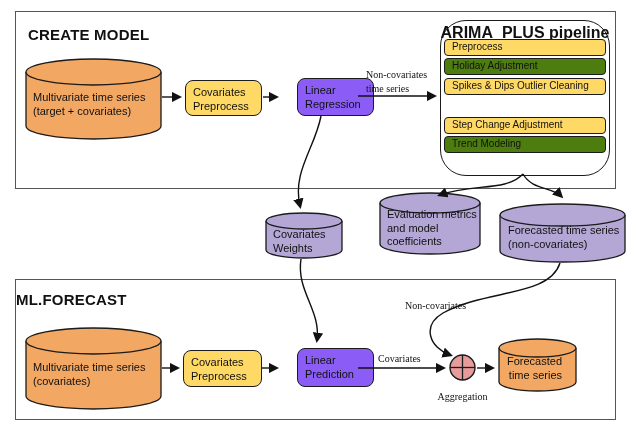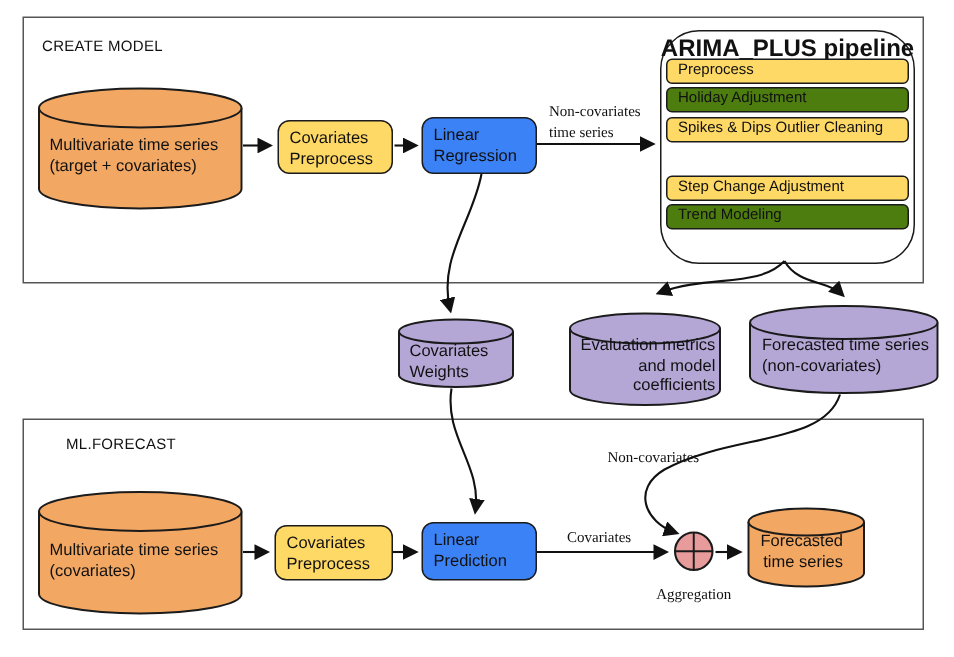--- a/index.html
+++ b/index.html
@@ -4,21 +4,21 @@
 <style>
   html,body{margin:0;padding:0;background:#ffffff;}
   #canvas{
     position:relative;width:636px;height:438px;background:#ffffff;overflow:hidden;
     font-family:"Liberation Sans","DejaVu Sans",sans-serif;color:#111;
   }
   .section{
     position:absolute;border:1.5px solid #565656;background:#ffffff;box-sizing:border-box;
   }
   .section-title{
-    position:absolute;font-size:10px;font-weight:normal;letter-spacing:.2px;white-space:pre-line;
+    position:absolute;font-size:15px;font-weight:bold;letter-spacing:.2px;white-space:pre-line;
   }
   .pipeline{
     position:absolute;left:440px;top:20px;width:170px;height:156px;
     border:1.4px solid #1b1b1b;border-radius:26px;background:#ffffff;box-sizing:border-box;
   }
   .pipeline-title{
     position:absolute;left:440px;top:24px;width:170px;text-align:center;
     font-size:16px;font-weight:bold;
   }
   .prow{
@@ -26,21 +26,21 @@
     border:1.2px solid #1b1b1b;border-radius:4px;box-sizing:border-box;
     font-size:10px;line-height:14.5px;padding-left:7px;white-space:nowrap;overflow:hidden;
   }
   .prow.yellow{background:#FFD966;}
   .prow.blue{background:#4d7c0f;}
   .pbox{
     position:absolute;border:1.3px solid #1b1b1b;border-radius:8px;box-sizing:border-box;
     font-size:11px;line-height:14px;padding:4px 4px 0 7px;white-space:pre-line;
   }
   .pbox.yellow{background:#FFD966;}
-  .pbox.green{background:#3b82f6;}
+  .pbox.green{background:#8b5cf6;margin-left:16px;}
   .cyl{position:absolute;text-decoration:underline;}
   .cyl svg{position:absolute;left:0;top:0;display:block;}
   .cyl-label{
     position:absolute;font-size:11px;line-height:13.5px;white-space:pre-line;
   }
   .f-orange{fill:#F2A763;stroke:#1b1b1b;stroke-width:1.3;}
   .f-purple{fill:#B4A7D6;stroke:#1b1b1b;stroke-width:1.3;}
   .flow-label{
     position:absolute;font-size:10px;line-height:14px;white-space:pre-line;font-family:Liberation Serif, serif;
   }
@@ -49,21 +49,21 @@
 </style>
 </head>
 <body>
 
 <div id="canvas">
 
   <div class="section" style="left:15px;top:11px;width:601px;height:178px;"></div>
   <div class="section" style="left:15px;top:279px;width:601px;height:141px;"></div>
 
   <div class="section-title" style="left:28px;top:26px;">CREATE MODEL</div>
-  <div class="section-title" style="left:44px;top:291px;">ML.FORECAST</div>
+  <div class="section-title" style="left:16px;top:291px;">ML.FORECAST</div>
 
   <div class="pipeline"></div>
   <div class="pipeline-title">ARIMA_PLUS pipeline</div>
   <div class="prow yellow" style="top:39px;">Preprocess</div>
   <div class="prow blue" style="top:58.4px;">Holiday Adjustment</div>
   <div class="prow yellow" style="top:77.8px;">Spikes &amp; Dips Outlier Cleaning</div>
   <div class="prow yellow" style="top:116.6px;">Step Change Adjustment</div>
   <div class="prow blue" style="top:136px;">Trend Modeling</div>
 
   <div class="cyl" style="left:25px;top:58px;width:137px;height:82px;">
@@ -77,21 +77,21 @@
 
   <div class="cyl" style="left:265px;top:212px;width:78px;height:47px;">
     <svg width="78" height="47" viewBox="0 0 78 47">
       <path class="f-purple" d="M1,9 V38 A38,8 0 0 0 77,38 V9"></path>
       <ellipse class="f-purple" cx="39" cy="9" rx="38" ry="8"></ellipse>
     </svg>
     <div class="cyl-label" style="left:8px;top:16px;">Covariates
 Weights</div>
   </div>
 
-  <div class="cyl" style="left:379px;top:208px;width:102px;height:63px;text-align:right;">
+  <div class="cyl" style="left:379px;top:192px;width:102px;height:63px;">
     <svg width="102" height="63" viewBox="0 0 102 63">
       <path class="f-purple" d="M1,11 V52 A50,10 0 0 0 101,52 V11"></path>
       <ellipse class="f-purple" cx="51" cy="11" rx="50" ry="10"></ellipse>
     </svg>
     <div class="cyl-label" style="left:8px;top:16px;">Evaluation metrics
 and model
 coefficients</div>
   </div>
 
   <div class="cyl" style="left:499px;top:203px;width:127px;height:60px;">

